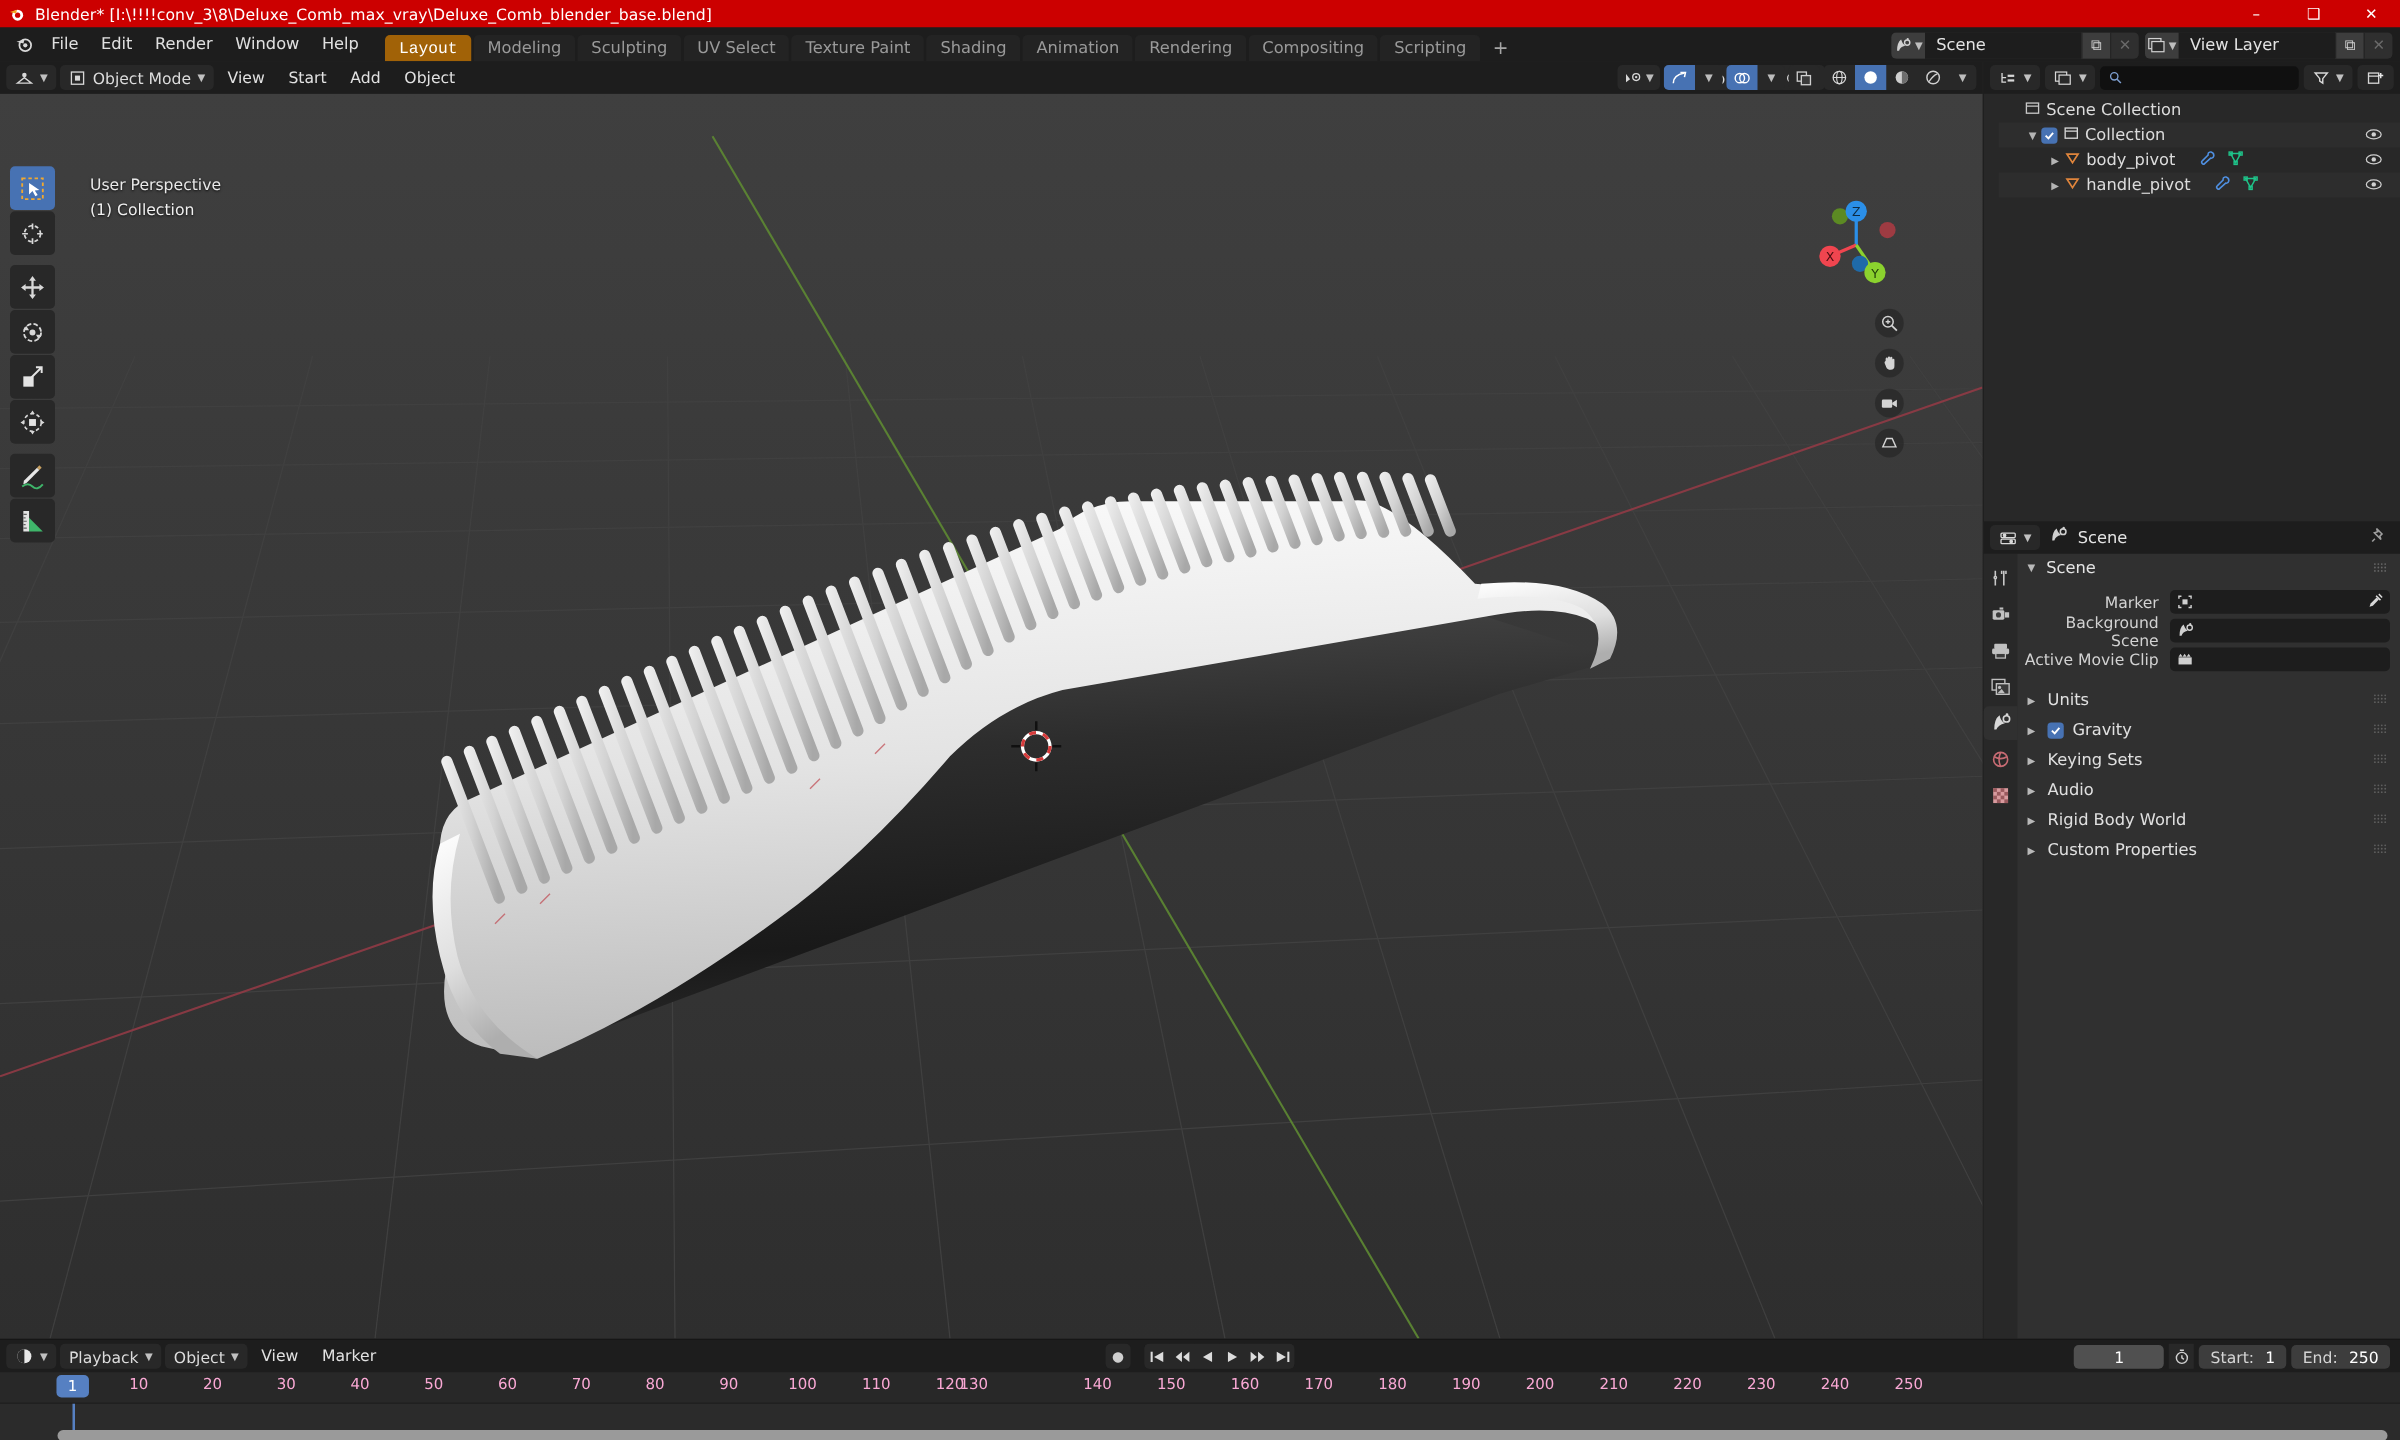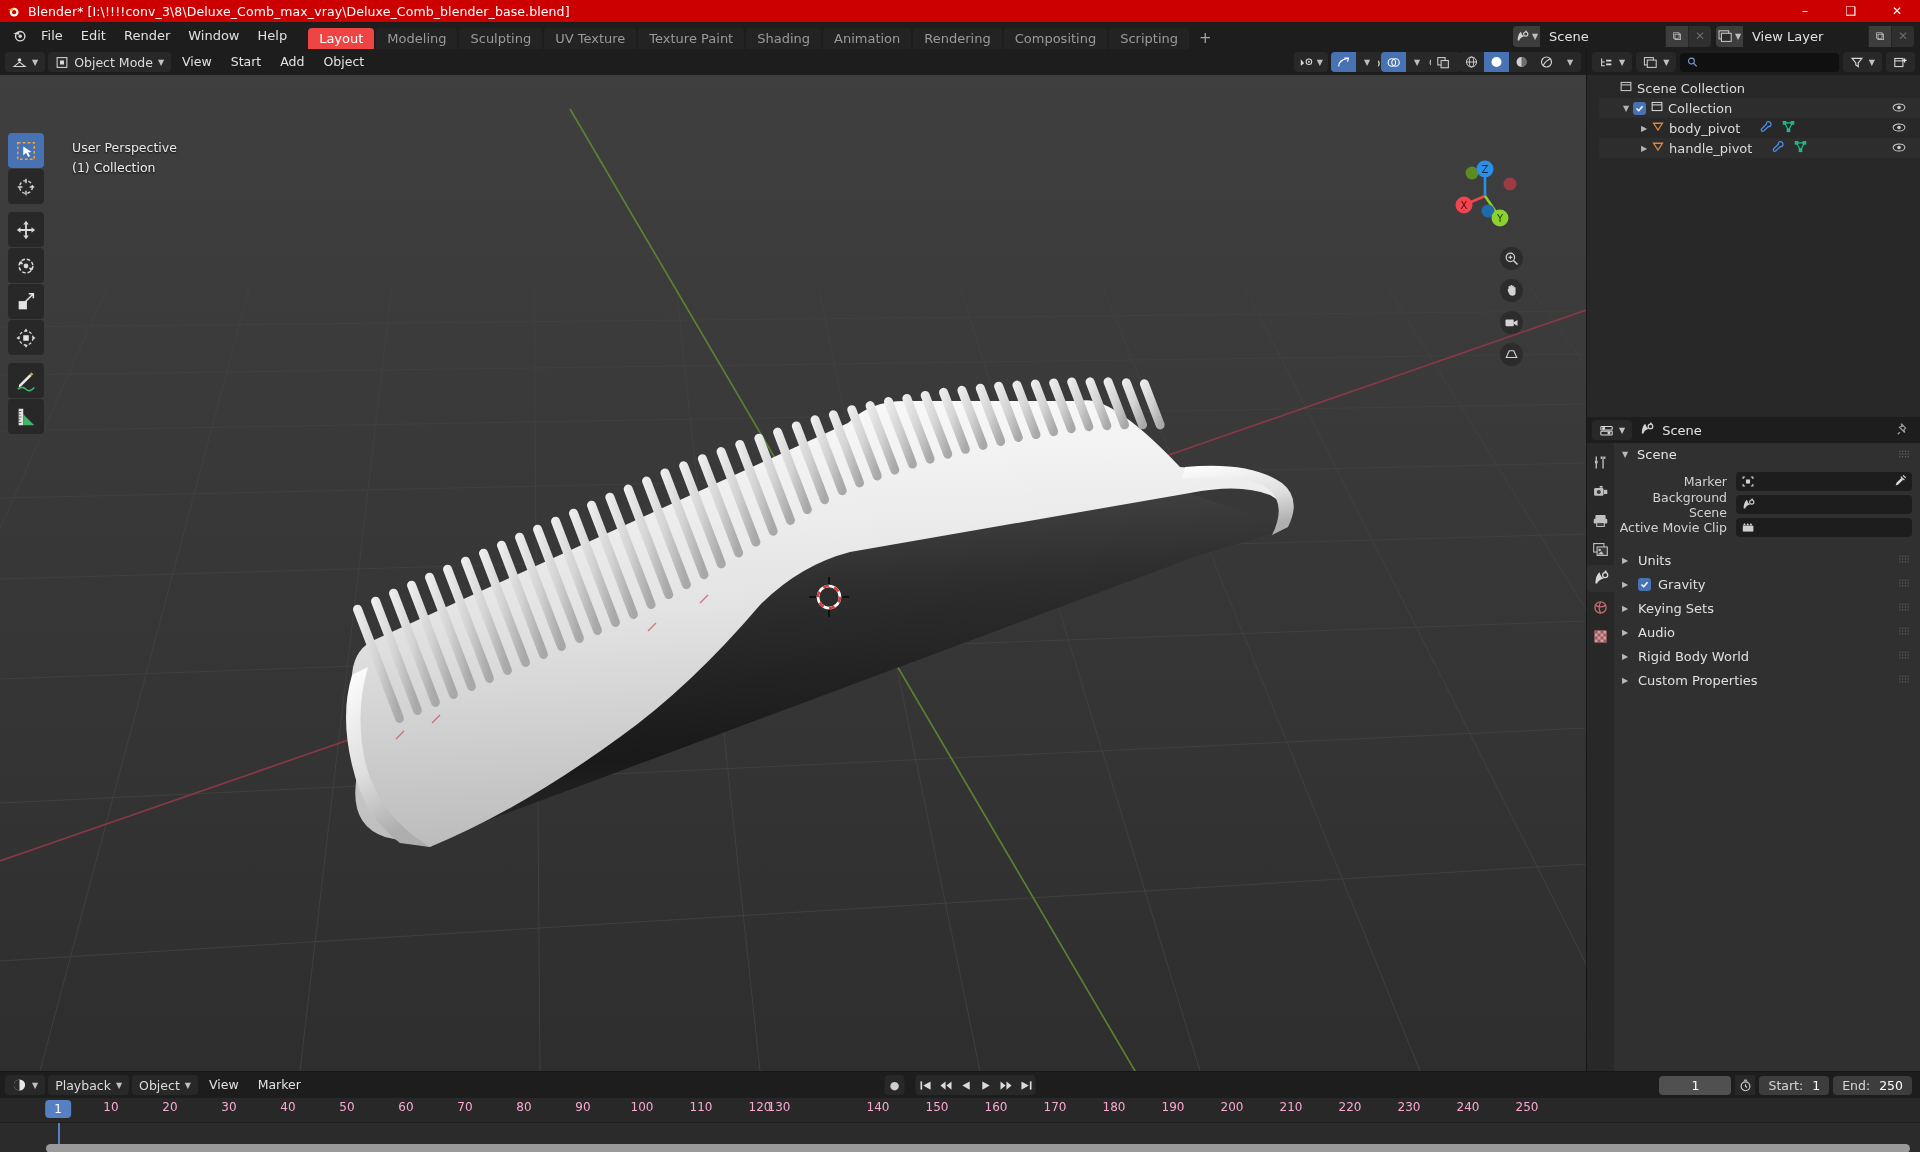--- a/index.html
+++ b/index.html
@@ -19,21 +19,21 @@
   
   .topbar { height:27px; background:#1d1d1d; display:flex; align-items:flex-start;
     position:relative; padding-left:6px; }
   .topbar-inner { display:flex; align-items:center; height:27px; }
   .logo-btn { width:26px; height:22px; display:flex; align-items:center; justify-content:center; }
   .menu-item { padding:0 9px; height:22px; line-height:22px; font-size:13px; color:#e0e0e0; }
   .tabs { display:flex; align-items:flex-end; height:27px; margin-left:12px; }
   .wtab { padding:0 11px; height:21px; line-height:21px; font-size:13px;
     color:#9a9a9a; background:#232323; margin-right:2px;
     border-radius:4px 4px 0 0; }
-  .wtab.active { background:#ef4444; color:#ffffff; }
+  .wtab.active { background:#a16207; color:#ffffff;font-family:Liberation Mono, monospace; }
   .tab-plus { padding:0 8px; height:21px; line-height:20px; color:#a5a5a5; font-size:15px; }
   .topbar-right { position:absolute; right:6px; bottom:2px; display:flex;
     align-items:center; height:22px; gap:5px; }
   .id-block { display:flex; align-items:center; height:21px; background:#282828;
     border-radius:4px; overflow:hidden; }
   .id-icon { width:27px; height:21px; display:flex; align-items:center;
     justify-content:center; background:#3d3d3d; }
   .id-name { min-width:125px; padding:0 9px; height:21px; line-height:21px;
     background:#1d1d1d; font-size:13px; color:#e2e2e2; }
   .id-btn { width:23px; height:21px; display:flex; align-items:center;
@@ -189,21 +189,21 @@
     </div>
     <div class="menu-item">File</div>
     <div class="menu-item">Edit</div>
     <div class="menu-item">Render</div>
     <div class="menu-item">Window</div>
     <div class="menu-item">Help</div>
     <div class="tabs">
       <div class="wtab active">Layout</div>
       <div class="wtab">Modeling</div>
       <div class="wtab">Sculpting</div>
-      <div class="wtab">UV Texture</div>
+      <div class="wtab">UV Select</div>
       <div class="wtab">Texture Paint</div>
       <div class="wtab">Shading</div>
       <div class="wtab">Animation</div>
       <div class="wtab">Rendering</div>
       <div class="wtab">Compositing</div>
       <div class="wtab">Scripting</div>
       <div class="tab-plus">+</div>
     </div>
   </div>
   <div class="topbar-right">

